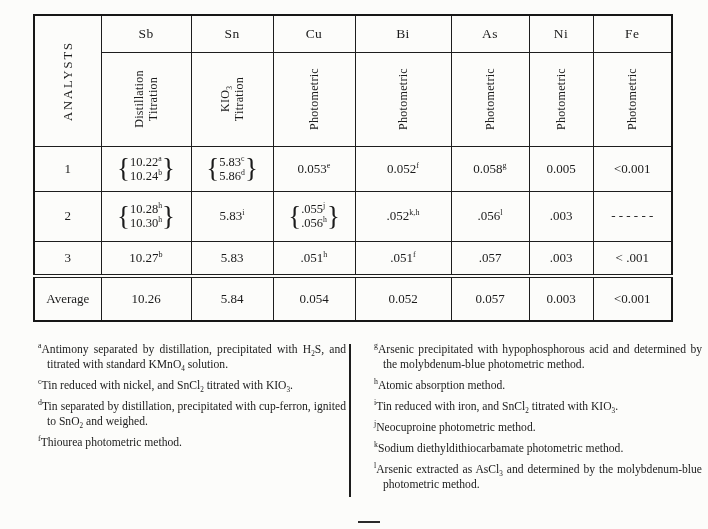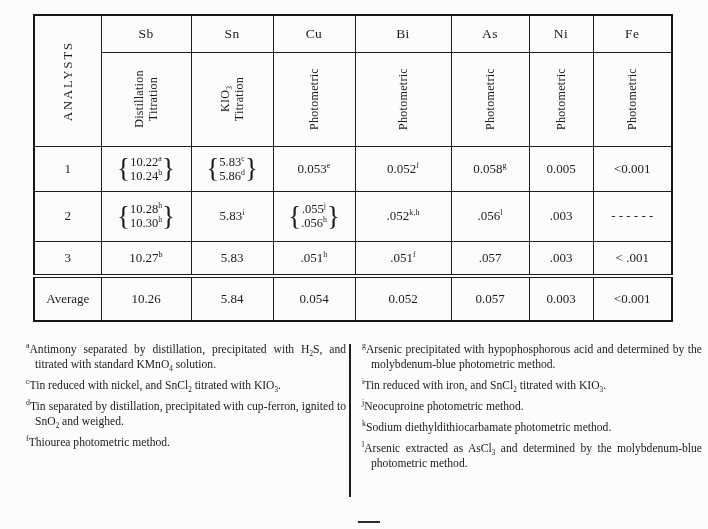--- a/index.html
+++ b/index.html
@@ -35,27 +35,27 @@
     white-space:pre-line;text-align:center;line-height:1.18;
     font-size:12px;letter-spacing:.3px;
   }
   .rot-analysts{font-size:12.5px;letter-spacing:2px;}
   .val-cell{font-size:13px;}
   .analyst-cell{font-size:13px;}
   sup{font-size:.62em;line-height:0;vertical-align:super;letter-spacing:0;}
   sub{font-size:.62em;line-height:0;vertical-align:sub;letter-spacing:0;}
   .brace-wrap{display:flex;align-items:center;justify-content:center;gap:0px;}
   .brace{font-size:27px;line-height:1;font-weight:300;transform:scaleY(1.05);}
-  .stack{display:flex;flex-direction:column;text-align:center;line-height:1.12;font-size:12.5px;}
+  .stack{display:flex;flex-direction:column;text-align:left;line-height:1.12;font-size:12.5px;}
   
   .fn-col{position:absolute;top:342px;font-size:11.6px;line-height:1.3;}
   .fn-left{left:26px;width:320px;}
   .fn-right{left:362px;width:340px;}
   .fn-col p{
-    margin:0 0 6px 0;text-align:justify;
+    margin:0 0 6px 12px;text-align:justify;
     padding-left:9px;text-indent:-9px;
   }
   .fn-col p sup.fm{font-size:.68em;}
   .fn-divider{
     position:absolute;left:349px;top:344px;width:2px;height:153px;
     background:#1d1d1d;
   }
   .artifact-underline{
     position:absolute;left:358px;top:521px;width:22px;height:2px;background:#2a2a2a;
   }
@@ -197,20 +197,21 @@
 
   <div class="fn-col fn-left" id="fn-left">
       <p><sup class="fm">a</sup><span>Antimony separated by distillation, precipitated with H<sub>2</sub>S, and titrated with standard KMnO<sub>4</sub> solution.</span></p>
       <p><sup class="fm">c</sup><span>Tin reduced with nickel, and SnCl<sub>2</sub> titrated with KIO<sub>3</sub>.</span></p>
       <p><sup class="fm">d</sup><span>Tin separated by distillation, precipitated with cup-ferron, ignited to SnO<sub>2</sub> and weighed.</span></p>
       <p><sup class="fm">f</sup><span>Thiourea photometric method.</span></p>
     </div>
   <div class="fn-divider"></div>
   <div class="fn-col fn-right" id="fn-right">
       <p><sup class="fm">g</sup><span>Arsenic precipitated with hypophosphorous acid and determined by the molybdenum-blue photometric method.</span></p>
+      <p><sup class="fm">h</sup><span>Atomic absorption method.</span></p>
       <p><sup class="fm">i</sup><span>Tin reduced with iron, and SnCl<sub>2</sub> titrated with KIO<sub>3</sub>.</span></p>
       <p><sup class="fm">j</sup><span>Neocuproine photometric method.</span></p>
       <p><sup class="fm">k</sup><span>Sodium diethyldithiocarbamate photometric method.</span></p>
       <p><sup class="fm">l</sup><span>Arsenic extracted as AsCl<sub>3</sub> and determined by the molybdenum-blue photometric method.</span></p>
     </div>
   <div class="artifact-underline"></div>
 
 </div>
 
 </body></html>

